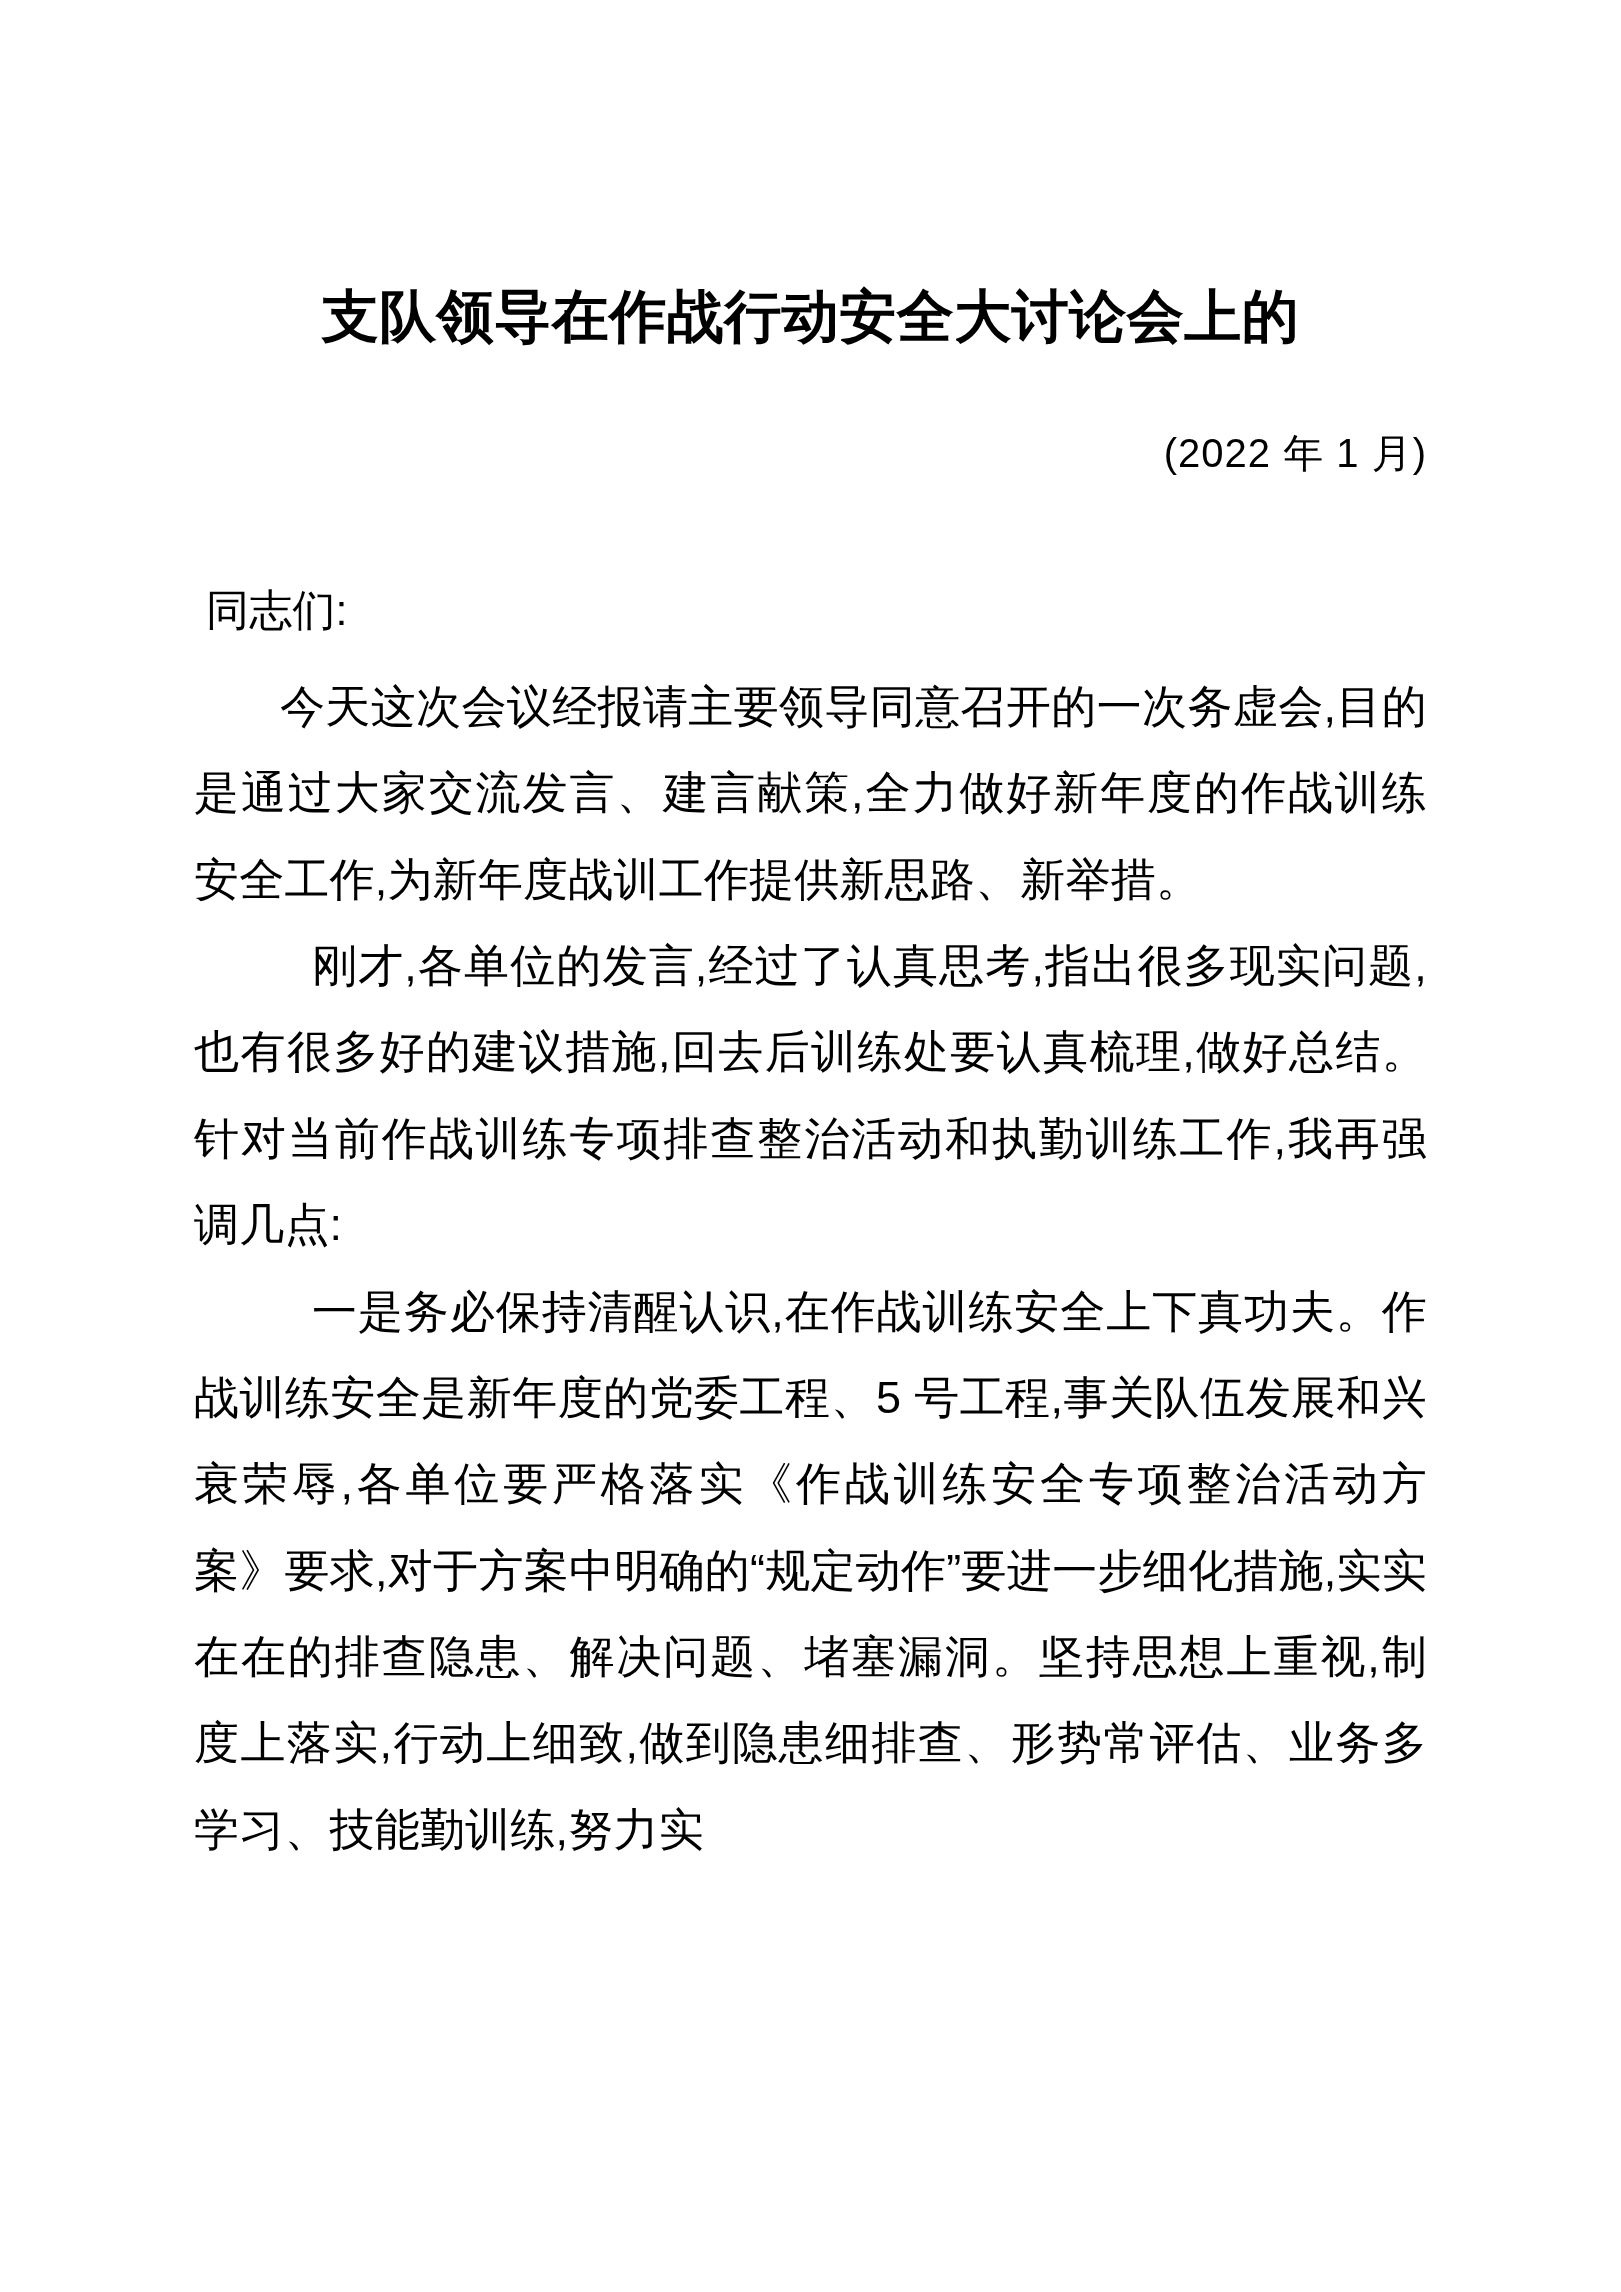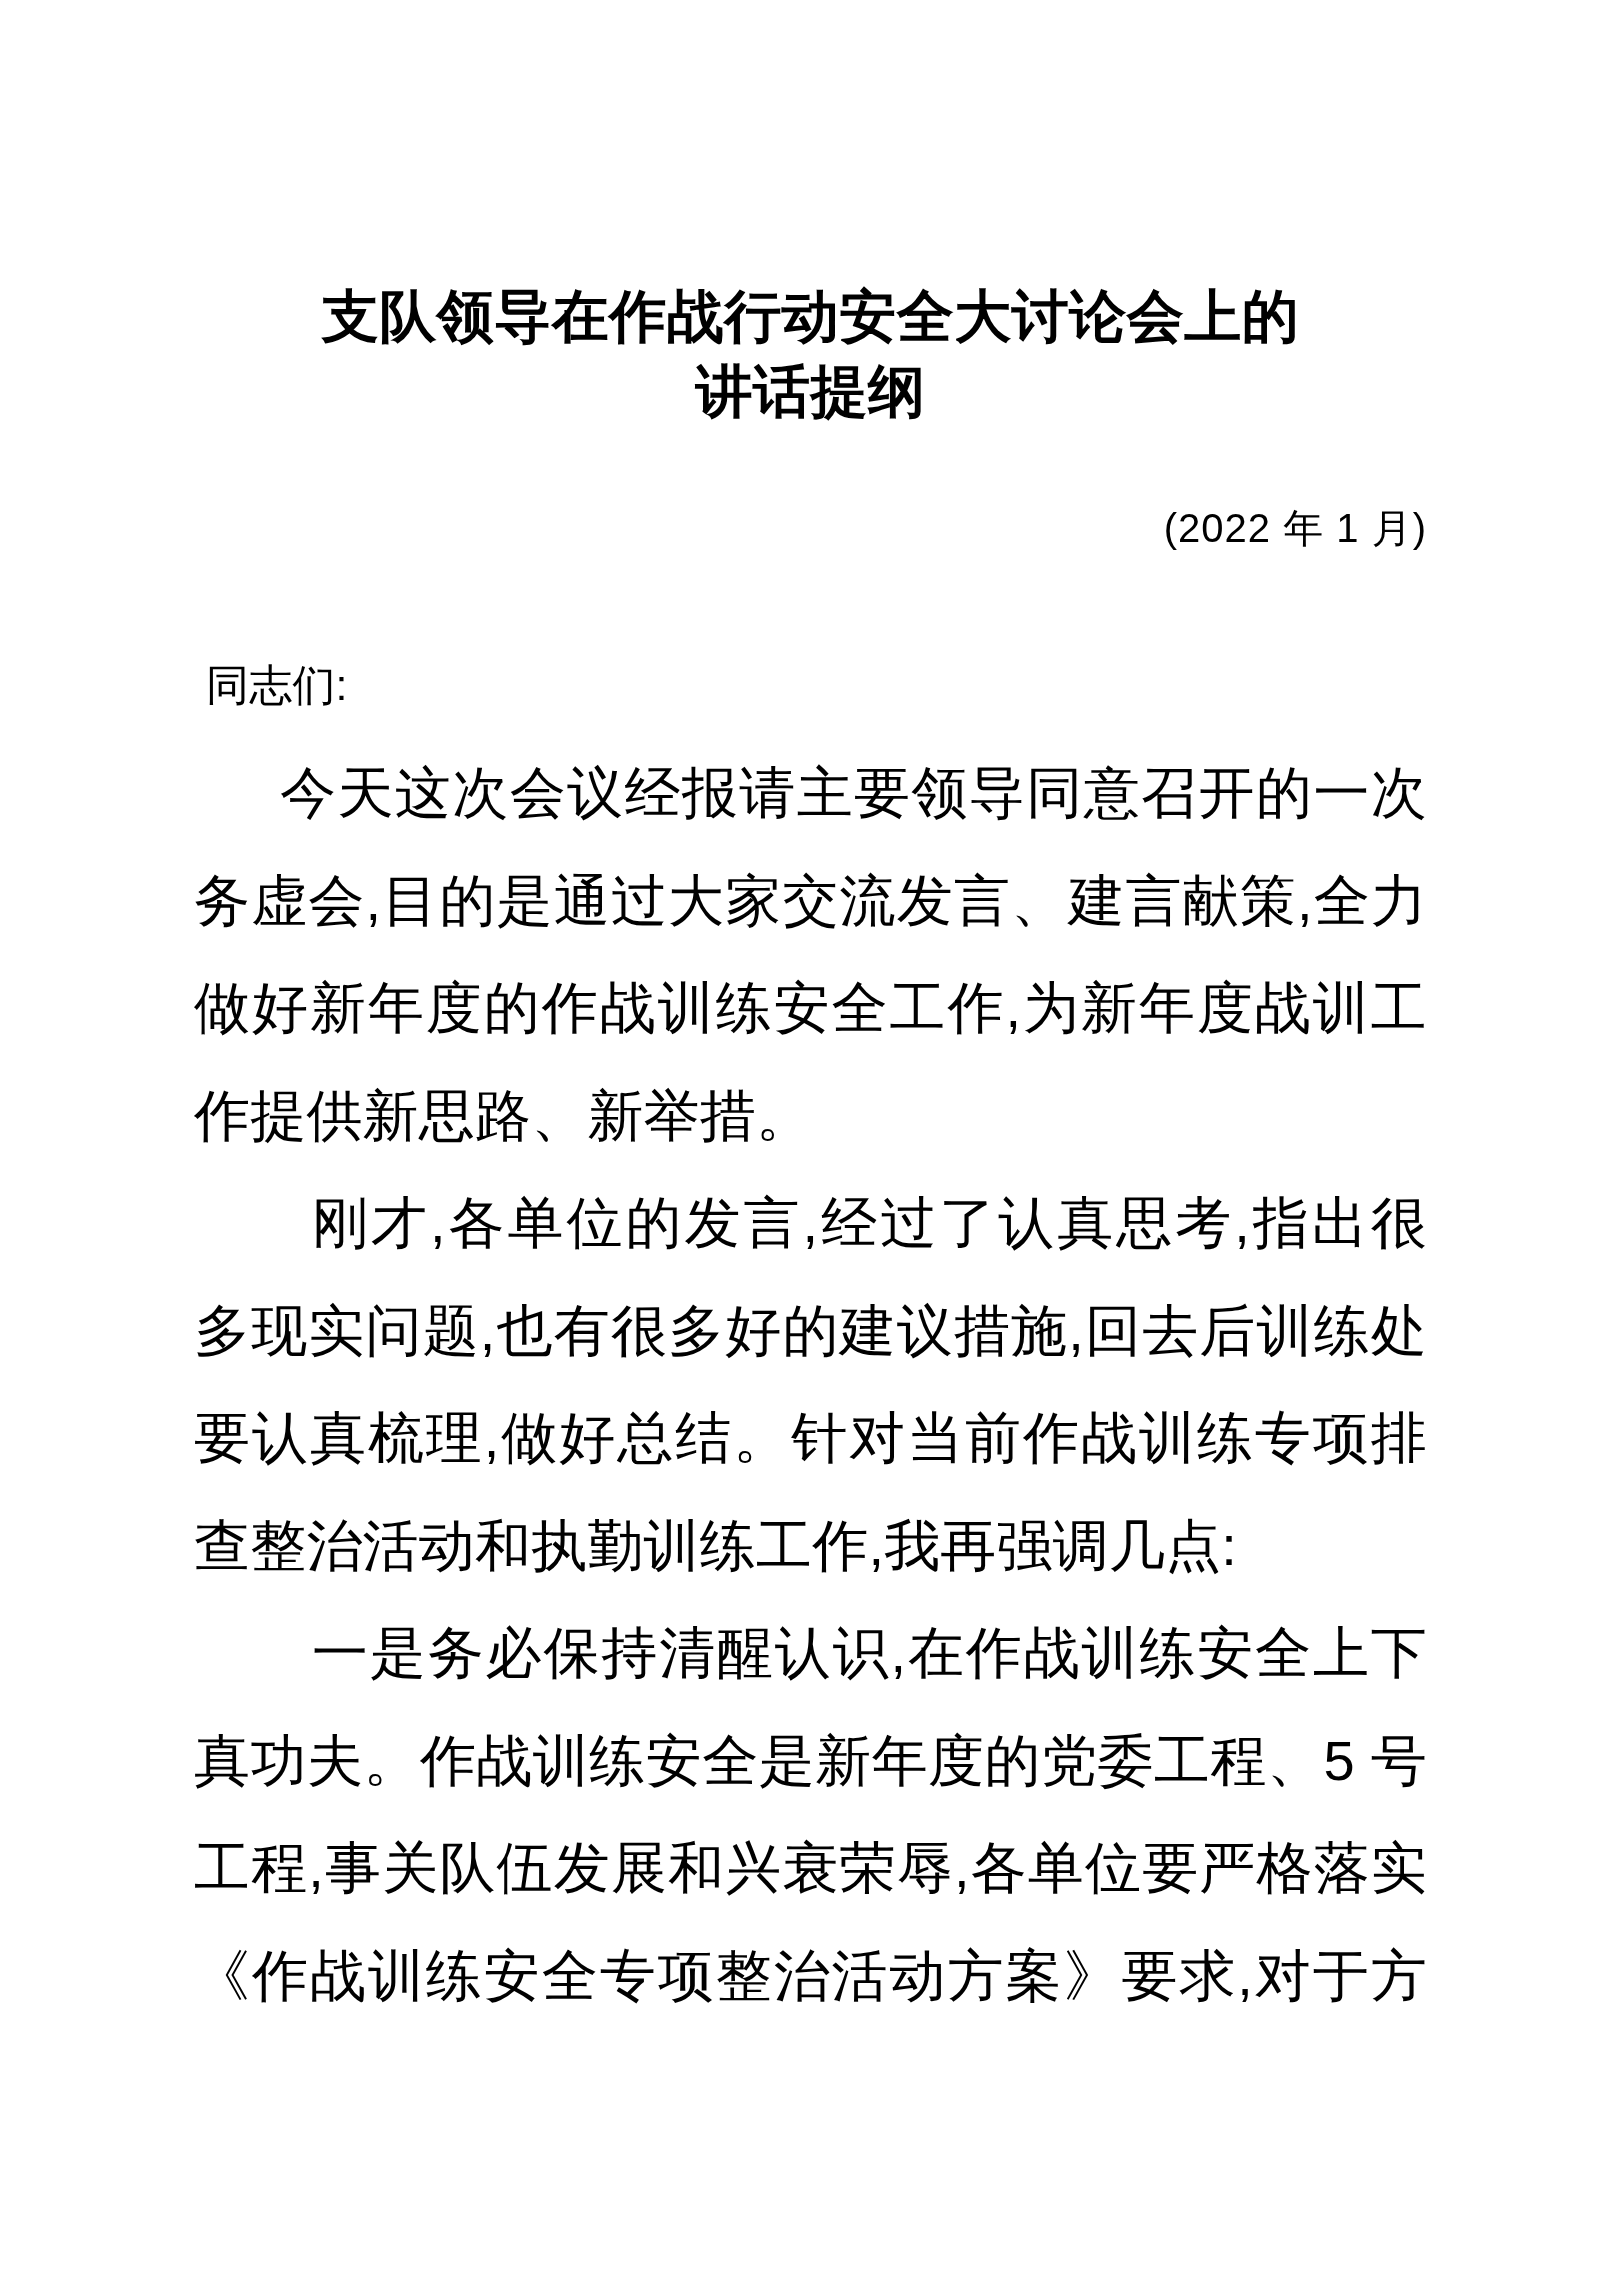--- a/index.html
+++ b/index.html
@@ -50,21 +50,21 @@
     padding-top: 76px;
   }
   .salutation {
     margin: 12px;
     font-size: 43px;
     line-height: 1.92;
     letter-spacing: 0.2px;
   }
   .para {
     margin: 0;
-    font-size: 56px;
+    font-size: 45px;
     line-height: 1.92;
     text-align: justify;
     text-justify: inter-ideograph;
     letter-spacing: 0.2px;
   }
   .para.indent-1 {
     text-indent: 86px;
   }
   .para.indent-2 {
     text-indent: 118px;
@@ -82,21 +82,20 @@
 </style>
 </head>
 <body>
 
 <div class="page">
 
   <div class="content">
 
     <h1 class="doc-title">
       <span class="tline">支队领导在作战行动安全大讨论会上的</span>
-      <span class="tline">讲话提纲</span>
     </h1>
 
     <p class="doc-date">(2022 年 1 月)</p>
 
     <div class="body-block">
 
       <p class="salutation">同志们:</p>
 
       <p class="para indent-1">今天这次会议经报请主要领导同意召开的一次务虚会,目的是通过大家交流发言、建言献策,全力做好新年度的作战训练安全工作,为新年度战训工作提供新思路、新举措。</p>
 

